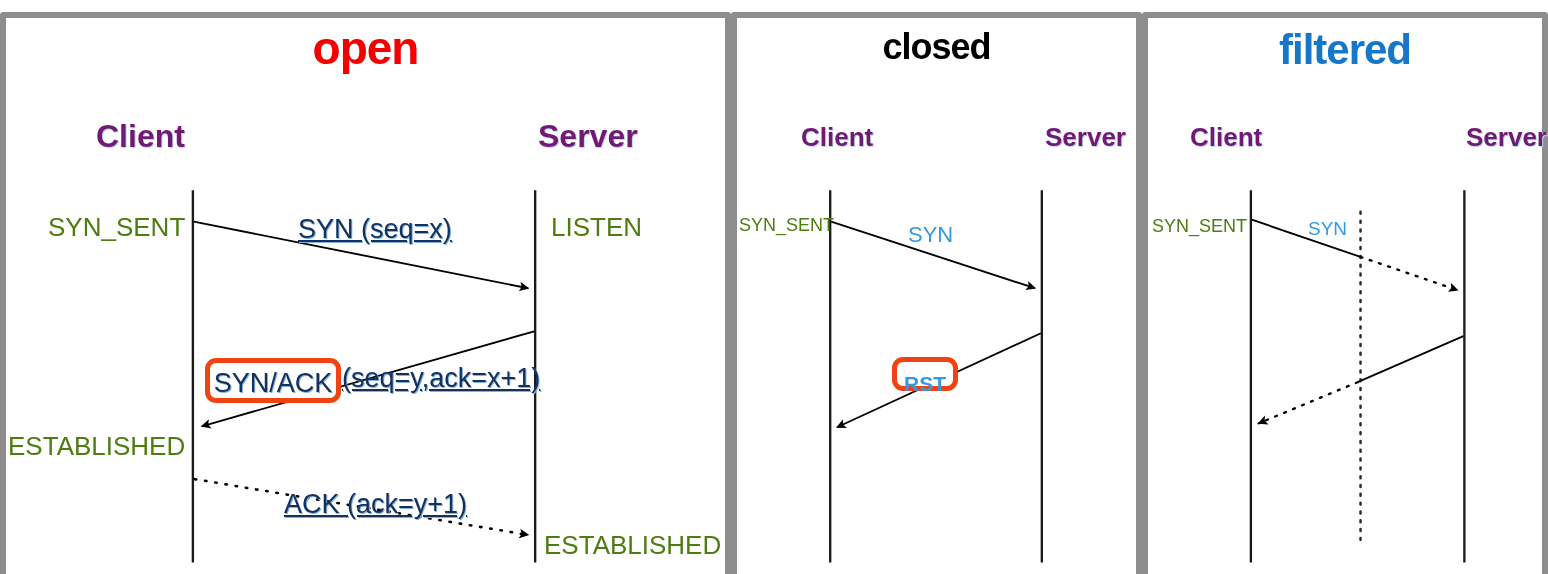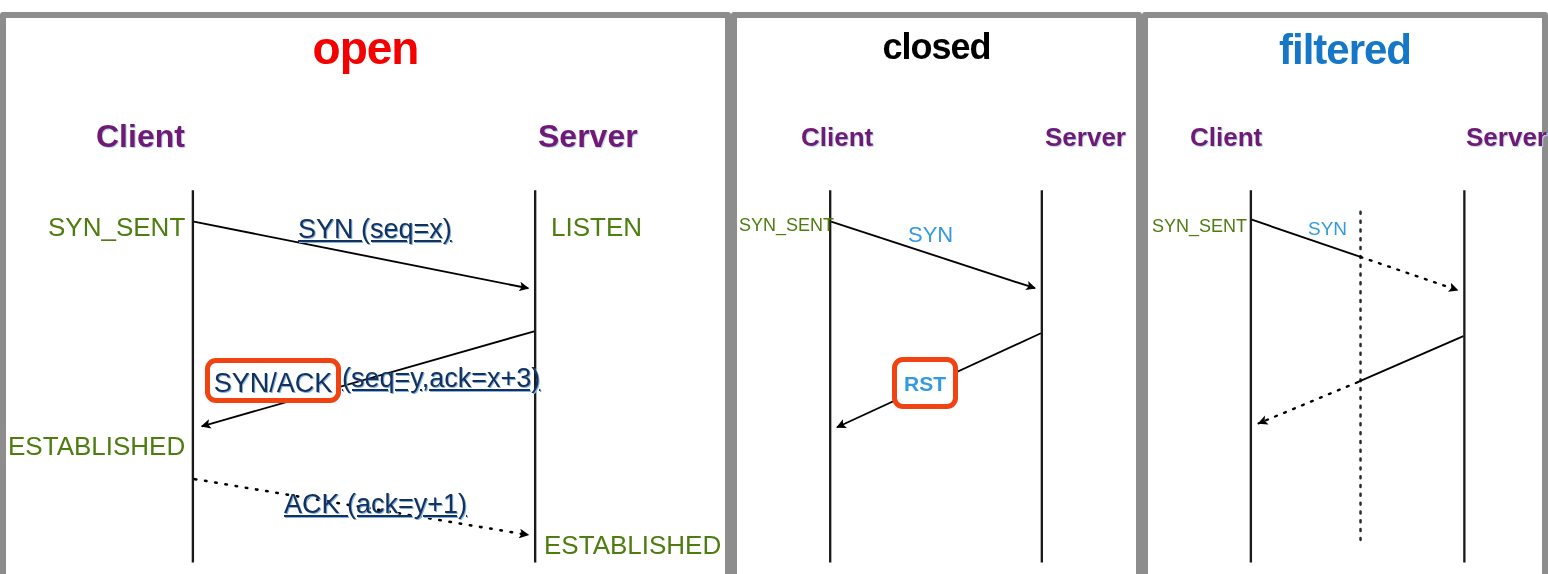--- a/index.html
+++ b/index.html
@@ -122,21 +122,21 @@
     text-align: center;
     white-space: nowrap;
   }
   #box-synack { left: 199px; top: 340px; width: 136px; height: 45px; }
   #box-synack .hl-text {
     top: 5px;
     font-size: 27px;
     color: #16305c;
     text-shadow: 1px 1px 0 #7fb4e2;
   }
-  #box-rst { left: 155px; top: 339px; width: 66px; height: 52px; }
+  #box-rst { left: 155px; top: 339px; width: 66px; height: 34px; }
   #box-rst .hl-text {
     top: 10px;
     font-size: 21px;
     font-weight: bold;
     color: #3399e0;
   }
 </style>
 </head>
 <body>
 
@@ -169,21 +169,21 @@
     <div class="state lg" style="left:42px; top:194px;">SYN_SENT</div>
     <div class="state lg" style="left:545px; top:194px;">LISTEN</div>
     <div class="state lg" style="left:2px; top:413px;">ESTABLISHED</div>
     <div class="state lg" style="left:538px; top:512px;">ESTABLISHED</div>
 
     <div class="msg dark" style="left:292px; top:196px;">SYN (seq=x)</div>
 
     <div class="hl-box" id="box-synack">
       <span class="hl-text">SYN/ACK</span>
     </div>
-    <div class="msg dark" style="left:336px; top:345px;">(seq=y,ack=x+3)</div>
+    <div class="msg dark" style="left:336px; top:345px;">(seq=y,ack=x+1)</div>
 
     <div class="msg dark" style="left:278px; top:471px;">ACK (ack=y+1)</div>
   </div>
 
   <div class="panel" id="panel-closed">
 
     <div class="title" id="title-closed">closed</div>
 
     <div class="actor sm" style="left:64px; top:104px;">Client</div>
     <div class="actor sm" style="left:308px; top:104px;">Server</div>

